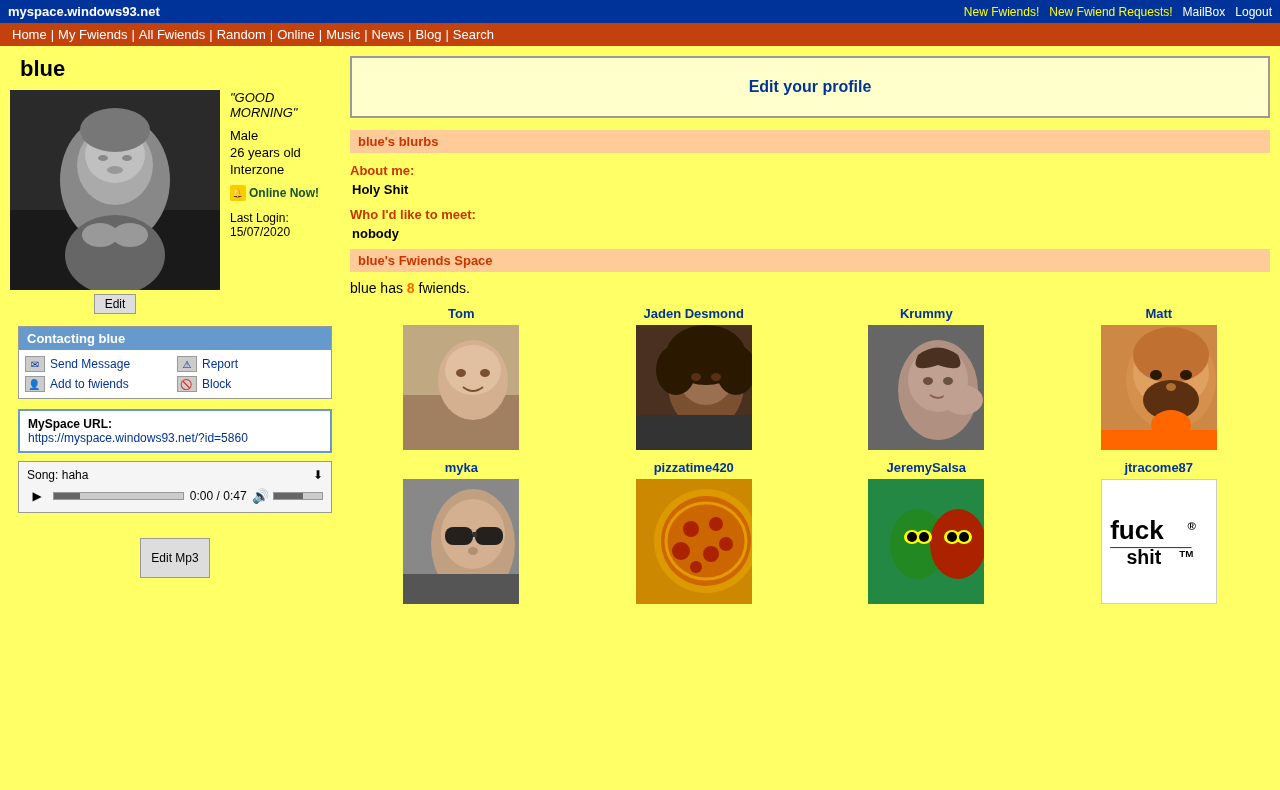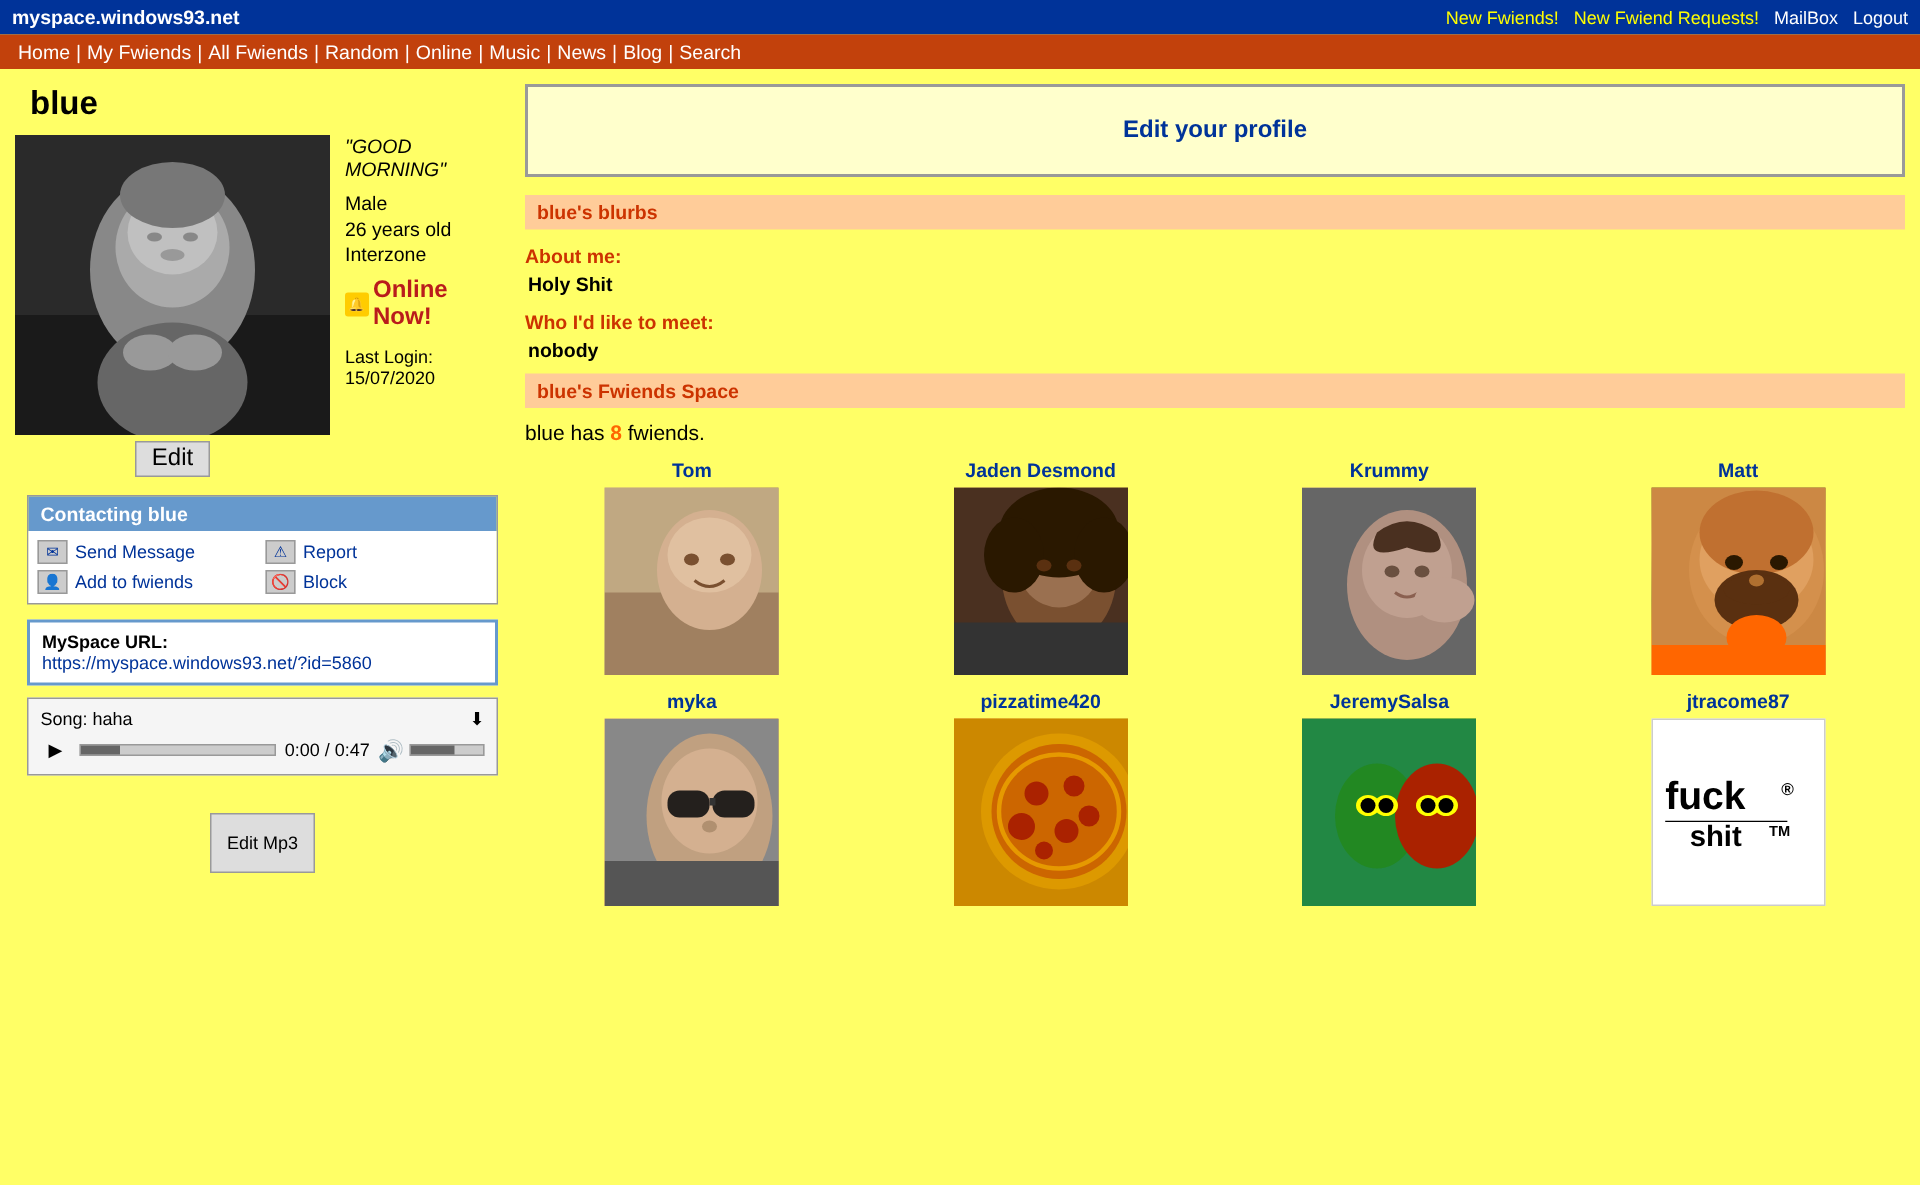--- a/index.html
+++ b/index.html
@@ -55,42 +55,42 @@
       justify-content: center;
       overflow: hidden;
     }
 
     .edit-btn-container { text-align: center; margin-top: 4px; }
     .edit-btn {
       background: #ddd;
       border: 1px solid #999;
       padding: 2px 10px;
       cursor: pointer;
-      font-size: 16px;
+      font-size: 12px;
     }
 
     .profile-info { font-size: 13px; }
     .quote-text { font-style: italic; margin-bottom: 8px; }
     .gender, .age, .location { margin-bottom: 2px; }
     .online-badge {
       display: inline-flex;
       align-items: center;
       gap: 3px;
       margin: 6px 0;
     }
     .online-icon {
       width: 16px; height: 16px;
       background: #ffcc00;
       border-radius: 2px;
       display: inline-block;
       font-size: 9px;
       text-align: center;
       line-height: 16px;
     }
-    .online-text { color: #b91c1c; font-size: 16px; font-weight: bold; }
+    .online-text { color: #14532d; font-size: 12px; font-weight: bold; }
     .last-login { color: #000; font-size: 12px; margin-top: 4px; }
 
     
     .contact-box {
       border: 1px solid #999;
       margin: 10px 8px;
       margin-top: 12px;
     }
     .contact-header {
       background: #6699cc;

